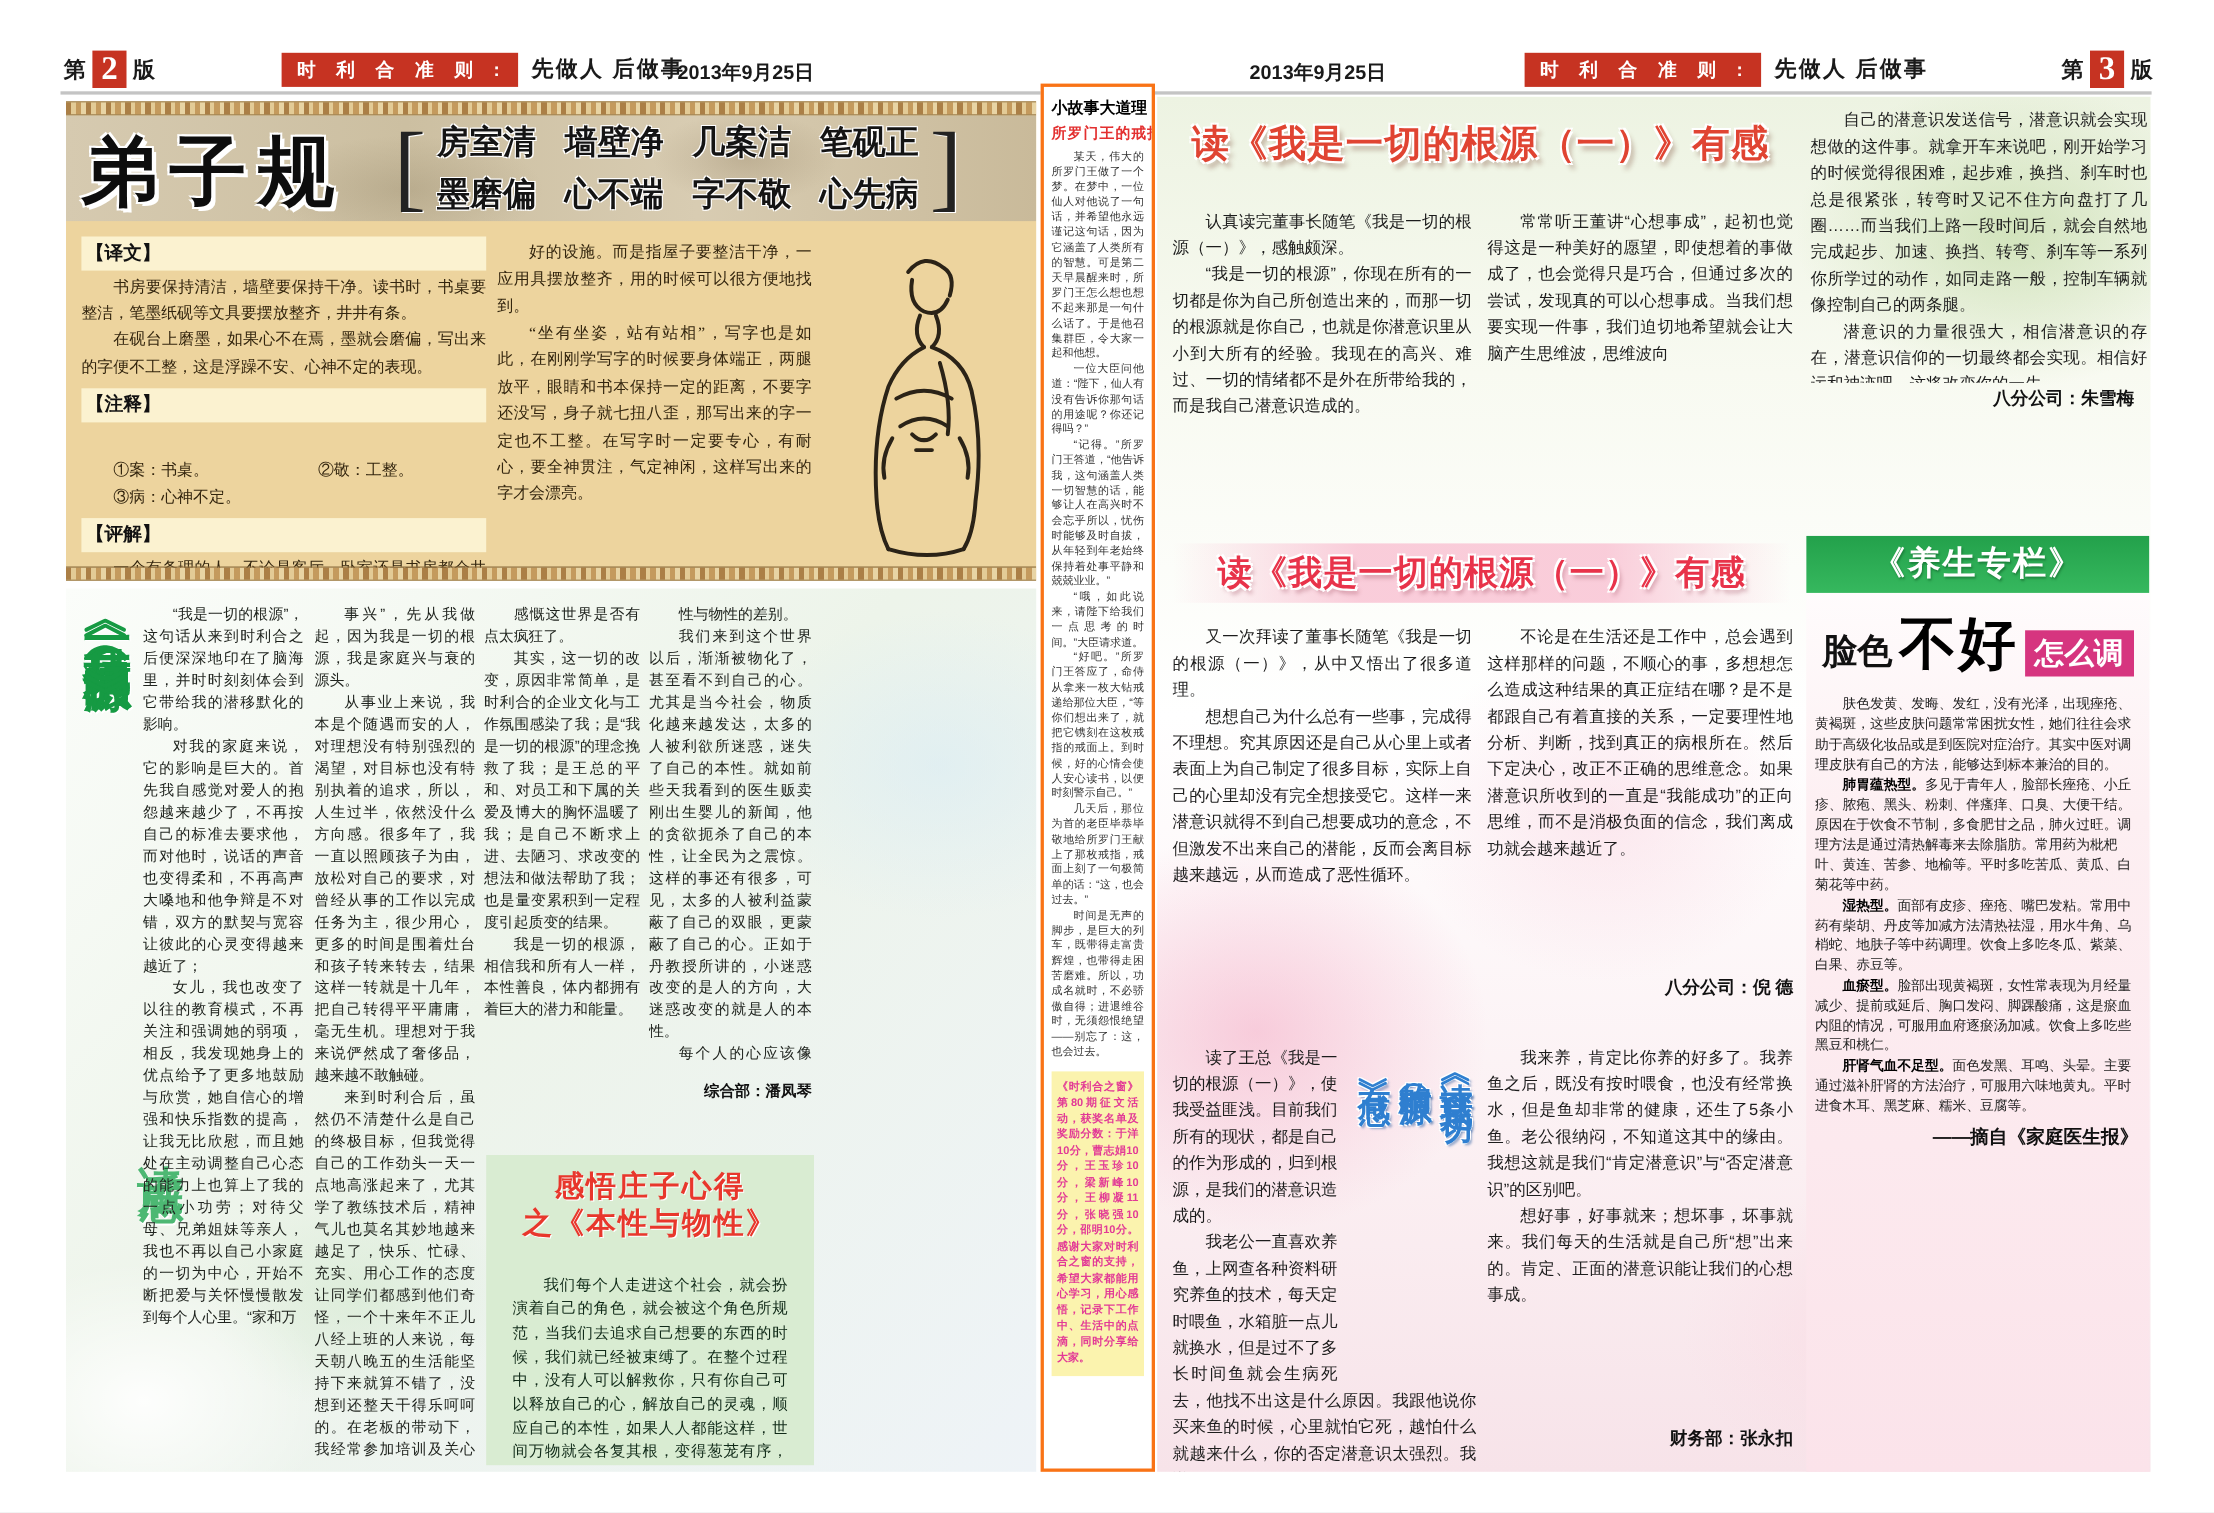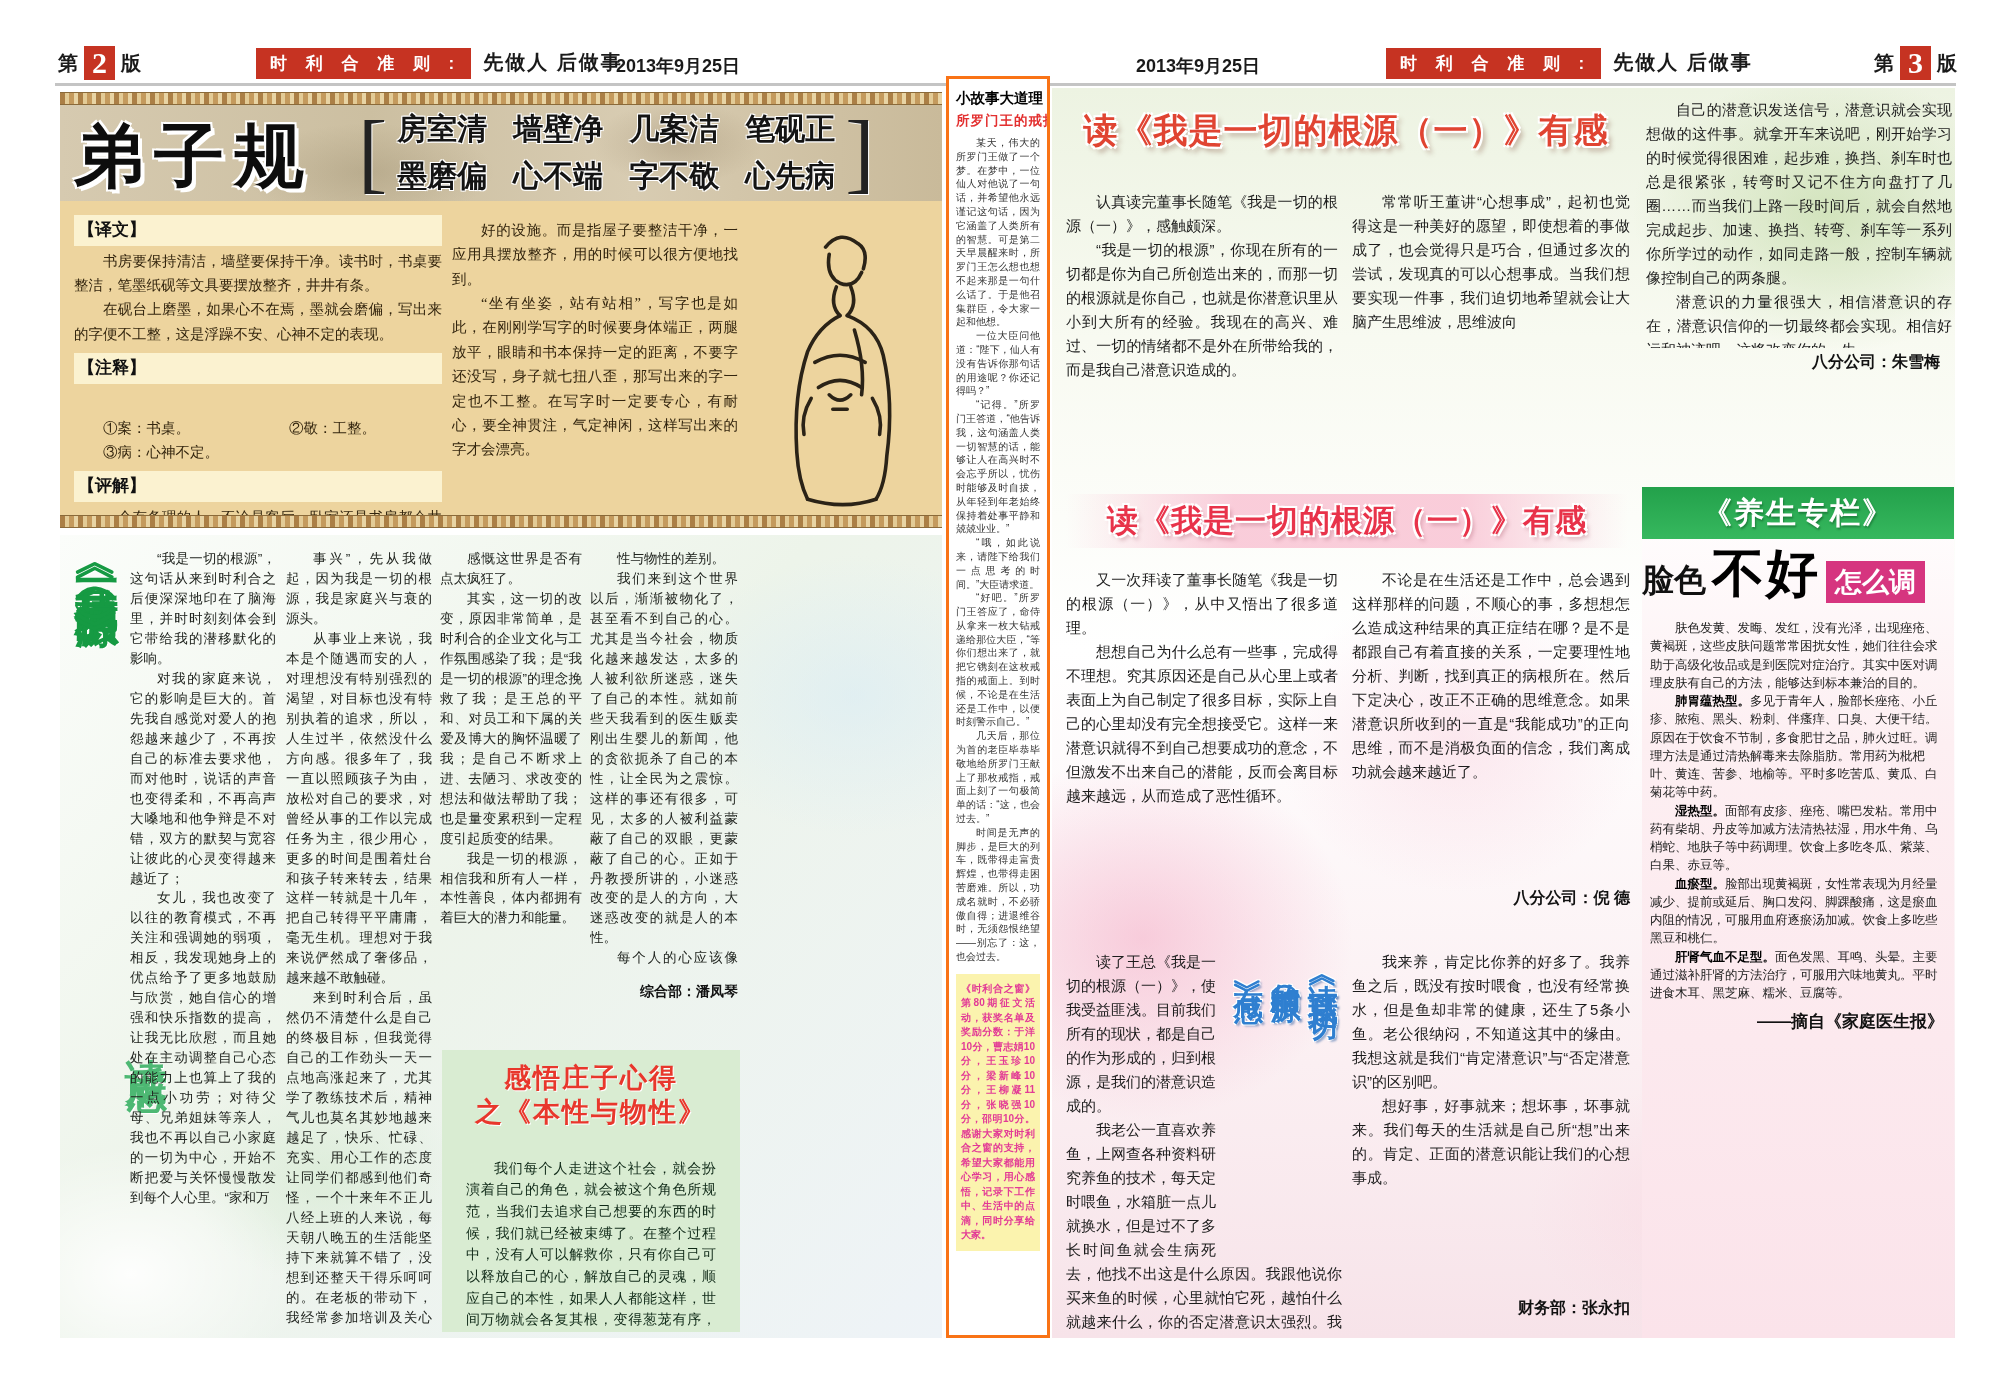--- a/index.html
+++ b/index.html
@@ -100,21 +100,21 @@
   .blue-title { float:right; width:118px; margin:10px 0 0 8px; writing-mode:vertical-rl;
     height:292px; font-size:30px; font-weight:900; color:#2f7fd0; letter-spacing:5px; line-height:1.25;
     text-shadow:-1px -1px 0 #fff,1px -1px 0 #fff,-1px 1px 0 #fff,2px 2px 2px rgba(40,90,160,.45); }
 
   
   .health { left:1642px; top:487px; width:312px; height:851px; overflow:hidden;
     background:linear-gradient(180deg,#ffffff,#fdeff2 30%,#fbe3ea); }
   .health-hdr { height:52px; line-height:52px; text-align:center; color:#fff;
     font-size:30px; font-weight:900; letter-spacing:2px;
     background:linear-gradient(180deg,#23a14b,#36b85e); text-shadow:1px 2px 2px rgba(0,60,20,.4); }
-  .health-headline { display:flex; align-items:baseline; gap:6px; }
+  .health-headline { display:flex; align-items:baseline; justify-content:center; gap:6px; margin-top:12px; }
   .hh1 { font-size:32px; font-weight:900; color:#111; }
   .hh2 { font-size:52px; font-weight:900; color:#000; letter-spacing:2px; }
   .hh3 { font-size:27px; font-weight:900; color:#fff; background:#d6357f; padding:3px 9px; }
   .health-body { margin-top:10px; padding:0 8px; font-size:12.5px; line-height:1.46; color:#222; }
   .health-body p { text-indent:2em; margin:0; }
   .health-body b { color:#000; }
   .health-src { text-align:right; font-weight:900; font-size:17px; padding:8px 10px 0 0; color:#111; }
 </style>
 </head>
 <body>
@@ -242,21 +242,21 @@
   </div>
 
   <div class="abs strip">
     <div class="strip-title">小故事大道理</div>
     <div class="strip-sub">所罗门王的戒指</div>
     <div class="strip-story jc">
         <p>某天，伟大的所罗门王做了一个梦。在梦中，一位仙人对他说了一句话，并希望他永远谨记这句话，因为它涵盖了人类所有的智慧。可是第二天早晨醒来时，所罗门王怎么想也想不起来那是一句什么话了。于是他召集群臣，令大家一起和他想。</p>
         <p>一位大臣问他道：“陛下，仙人有没有告诉你那句话的用途呢？你还记得吗？”</p>
         <p>“记得。”所罗门王答道，“他告诉我，这句涵盖人类一切智慧的话，能够让人在高兴时不会忘乎所以，忧伤时能够及时自拔，从年轻到年老始终保持着处事平静和兢兢业业。”</p>
         <p>“哦，如此说来，请陛下给我们一点思考的时间。”大臣请求道。</p>
-        <p>“好吧。”所罗门王答应了，命侍从拿来一枚大钻戒递给那位大臣，“等你们想出来了，就把它镌刻在这枚戒指的戒面上。到时候，不论是在生活还是工作中，以便时刻警示自己。”</p>
+        <p>“好吧。”所罗门王答应了，命侍从拿来一枚大钻戒递给那位大臣，“等你们想出来了，就把它镌刻在这枚戒指的戒面上。到时候，好的心情会使人安心读书，以便时刻警示自己。”</p>
         <p>几天后，那位为首的老臣毕恭毕敬地给所罗门王献上了那枚戒指，戒面上刻了一句极简单的话：“这，也会过去。”</p>
         <p>时间是无声的脚步，是巨大的列车，既带得走富贵辉煌，也带得走困苦磨难。所以，功成名就时，不必骄傲自得；进退维谷时，无须怨恨绝望——别忘了：这，也会过去。</p>
       </div>
     <div class="notice">《时利合之窗》第80期征文活动，获奖名单及奖励分数：于洋10分，曹志娟10分，王玉珍10分，梁新峰10分，王柳凝11分，张晓强10分，邵明10分。感谢大家对时利合之窗的支持，希望大家都能用心学习，用心感悟，记录下工作中、生活中的点滴，同时分享给大家。</div>
   </div>
 
   <div class="abs rpage-bg"></div>
 
   <div class="abs a1-title" style="left:1066px; top:108px; width:560px;">读《我是一切的根源（一）》有感</div>
   <div class="rcol jc" style="left:1066px; top:190px; width:272px; height:286px;">

